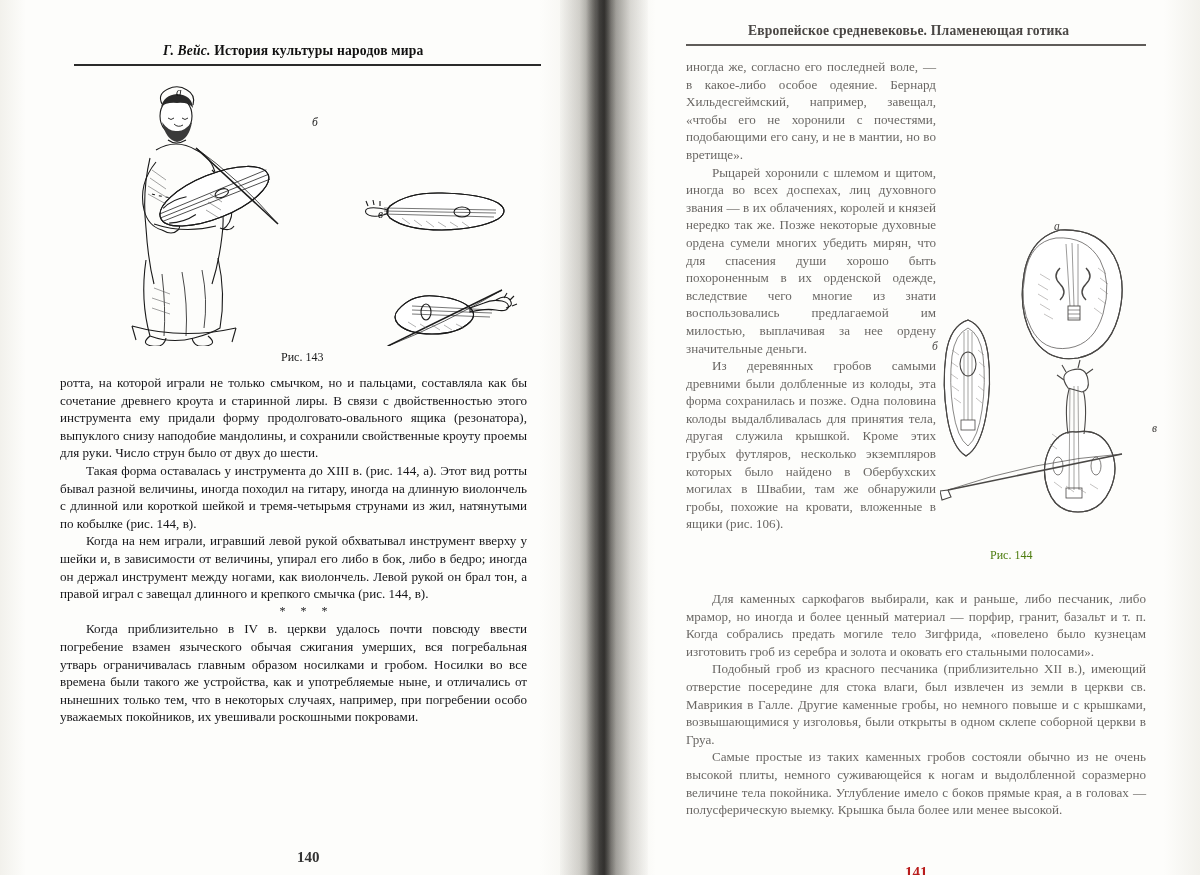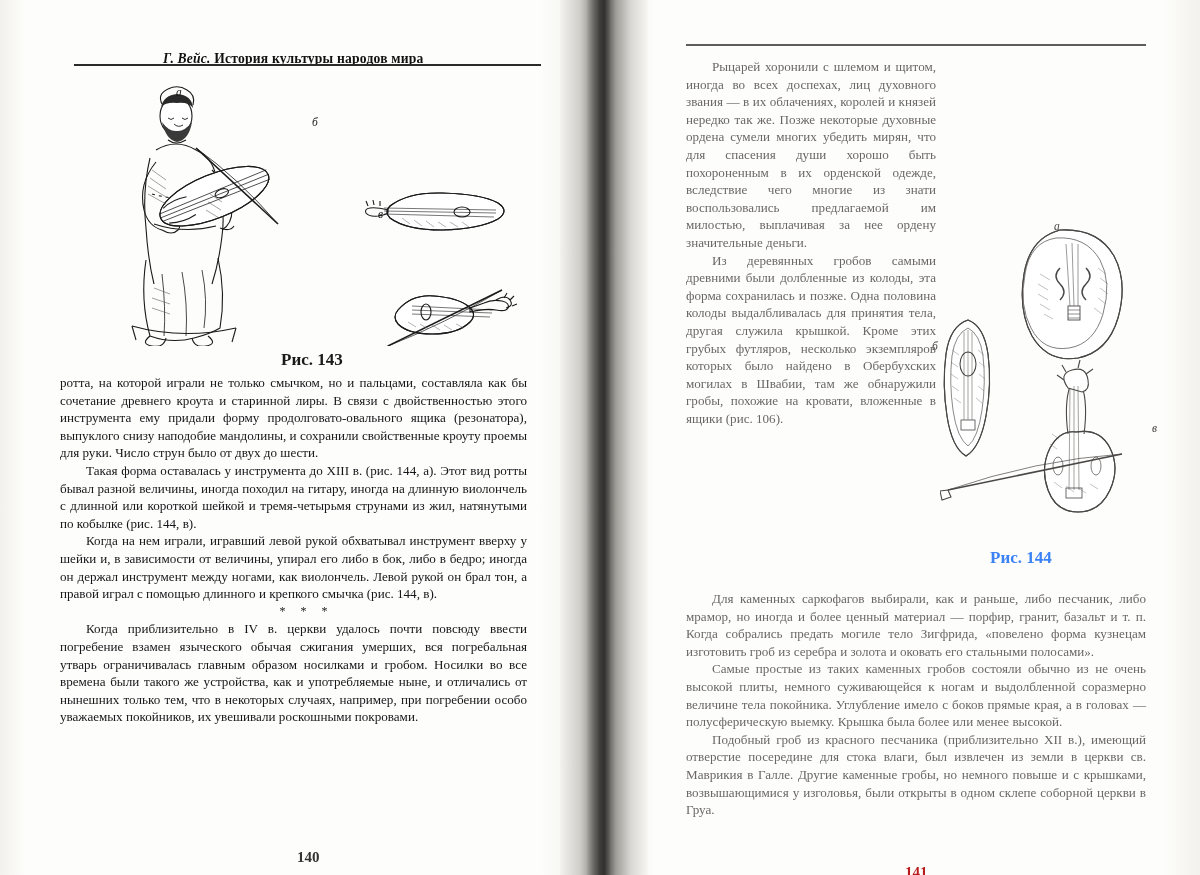--- a/index.html
+++ b/index.html
@@ -109,21 +109,20 @@
     position: absolute;
     font-weight: bold;
     font-size: 13.6px;
     letter-spacing: 0.2px;
     white-space: nowrap;
   }
   #left-runhead {
     left: 163px;
     top: 43px;
     color: #111;
-    margin-top: 8px;
   }
   #left-runhead .author { font-style: italic; }
   #right-runhead {
     left: 748px;
     top: 23px;
     color: #4a4745;
   }
   .rule {
     position: absolute;
     height: 2px;
@@ -145,26 +144,26 @@
   .folio {
     position: absolute;
     font-size: 15px;
     font-weight: bold;
     color: #333;
   }
   #left-folio { left: 297px; top: 849px; }
   #right-folio { left: 905px; top: 864px; color:#b91c1c; }
   .figcaption {
     position: absolute;
-    font-weight: bold;
-    font-size: 17px;
+    font-weight: normal;
+    font-size: 12px;
     color: #1a1a1a;
   }
   #fig143-caption { left: 281px; top: 350px; }
-  #fig144-caption { left: 990px; top: 548px; color:#3b82f6; }
+  #fig144-caption { left: 990px; top: 548px; color:#4d7c0f; }
   
   .figure {
     position: absolute;
   }
   #fig143 { left: 92px; top: 74px; width: 430px; height: 272px; }
   #fig144 { left: 940px; top: 224px; width: 230px; height: 318px; }
   .figlabel {
     position: absolute;
     font-size: 11.5px;
     font-style: italic;
@@ -283,38 +282,40 @@
     <span class="figlabel" style="left:84px; top:12px;">а</span>
     <span class="figlabel" style="left:220px; top:42px;">б</span>
     <span class="figlabel" style="left:286px; top:134px;">в</span>
   </div>
 
   <div class="figcaption" id="fig143-caption">Рис. 143</div>
 
   <div class="col leftcol">
     <p class="noindent">ротта, на которой играли не только смычком, но и пальцами, составляла как бы сочетание древнего кроута и старинной лиры. В связи с двойственностью этого инструмента ему придали форму продолговато-овального ящика (резонатора), выпуклого снизу наподобие мандолины, и сохранили свойственные кроуту проемы для руки. Число струн было от двух до шести.</p>
     <p>Такая форма оставалась у инструмента до XIII в. (рис. 144, а). Этот вид ротты бывал разной величины, иногда походил на гитару, иногда на длинную виолончель с длинной или короткой шейкой и тремя-четырьмя струнами из жил, натянутыми по кобылке (рис. 144, в).</p>
-    <p>Когда на нем играли, игравший левой рукой обхватывал инструмент вверху у шейки и, в зависимости от величины, упирал его либо в бок, либо в бедро; иногда он держал инструмент между ногами, как виолончель. Левой рукой он брал тон, а правой играл с помощью длинного и крепкого смычка (рис. 144, в).</p>
+    <p>Когда на нем играли, игравший левой рукой обхватывал инструмент вверху у шейки и, в зависимости от величины, упирал его либо в бок, либо в бедро; иногда он держал инструмент между ногами, как виолончель. Левой рукой он брал тон, а правой играл с завещал длинного и крепкого смычка (рис. 144, в).</p>
     <p class="stars">* * *</p>
     <p>Когда приблизительно в IV в. церкви удалось почти повсюду ввести погребение взамен языческого обычая сжигания умерших, вся погребальная утварь ограничивалась главным образом носилками и гробом. Носилки во все времена были такого же устройства, как и употребляемые ныне, и отличались от нынешних только тем, что в некоторых случаях, например, при погребении особо уважаемых покойников, их увешивали роскошными покровами.</p>
   </div>
 
   <div class="folio" id="left-folio">140</div>
 
+  <div class="runhead faded-strong" id="right-runhead">Европейское средневековье. Пламенеющая готика</div>
   <div class="rule" id="right-rule"></div>
 
   <div class="col rightcol faded">
+    <p class="noindent">иногда же, согласно его последней воле, — в какое-либо особое одеяние. Бернард Хильдесгеймский, например, завещал, «чтобы его не хоронили с почестями, подобающими его сану, и не в мантии, но во вретище».</p>
     <p>Рыцарей хоронили с шлемом и щитом, иногда во всех доспехах, лиц духовного звания — в их облачениях, королей и князей нередко так же. Позже некоторые духовные ордена сумели многих убедить мирян, что для спасения души хорошо быть похороненным в их орденской одежде, вследствие чего многие из знати воспользовались предлагаемой им милостью, выплачивая за нее ордену значительные деньги.</p>
     <p>Из деревянных гробов самыми древними были долбленные из колоды, эта форма сохранилась и позже. Одна половина колоды выдалбливалась для принятия тела, другая служила крышкой. Кроме этих грубых футляров, несколько экземпляров которых было найдено в Обербухских могилах в Швабии, там же обнаружили гробы, похожие на кровати, вложенные в ящики (рис. 106).</p>
   </div>
 
   <div class="col rightcol-lower faded">
-    <p>Для каменных саркофагов выбирали, как и раньше, либо песчаник, либо мрамор, но иногда и более ценный материал — порфир, гранит, базальт и т. п. Когда собрались предать могиле тело Зигфрида, «повелено форма кузнецам изготовить гроб из серебра и золота и оковать его стальными полосами».</p>
+    <p>Для каменных саркофагов выбирали, как и раньше, либо песчаник, либо мрамор, но иногда и более ценный материал — порфир, гранит, базальт и т. п. Когда собрались предать могиле тело Зигфрида, «повелено было кузнецам изготовить гроб из серебра и золота и оковать его стальными полосами».</p>
+    <p>Подобный гроб из красного песчаника (приблизительно XII в.), имеющий отверстие посередине для стока влаги, был извлечен из земли в церкви св. Маврикия в Галле. Другие каменные гробы, но немного повыше и с крышками, возвышающимися у изголовья, были открыты в одном склепе соборной церкви в Груа.</p>
     <p>Самые простые из таких каменных гробов состояли обычно из не очень высокой плиты, немного суживающейся к ногам и выдолбленной соразмерно величине тела покойника. Углубление имело с боков прямые края, а в головах — полусферическую выемку. Крышка была более или менее высокой.</p>
-    <p>Подобный гроб из красного песчаника (приблизительно XII в.), имеющий отверстие посередине для стока влаги, был извлечен из земли в церкви св. Маврикия в Галле. Другие каменные гробы, но немного повыше и с крышками, возвышающимися у изголовья, были открыты в одном склепе соборной церкви в Груа.</p>
   </div>
 
   <div class="figure" id="fig144">
     <svg width="230" height="318" viewBox="0 0 230 318">
       <g stroke="#4a4846" fill="none" stroke-width="1.1">
 
         <g transform="translate(86,4)">
           <path d="M34 2 q38 -2 54 26 q14 26 4 62 q-10 34 -40 40 q-30 5 -46 -22 q-14 -26 -8 -62 q6 -36 36 -44z" fill="#fff"></path>
           <path d="M34 2 q38 -2 54 26 q14 26 4 62 q-10 34 -40 40 q-30 5 -46 -22 q-14 -26 -8 -62 q6 -36 36 -44z"></path>
           <path d="M30 10 q30 -2 44 22 q12 22 3 54 q-9 30 -34 34 q-26 4 -38 -20 q-12 -22 -6 -54 q5 -32 31 -36z" stroke-width="0.7"></path>

